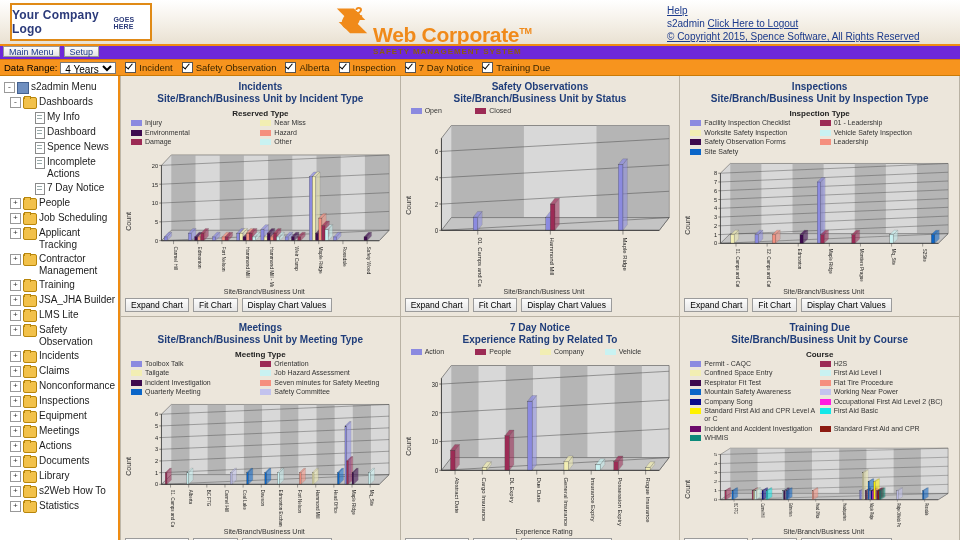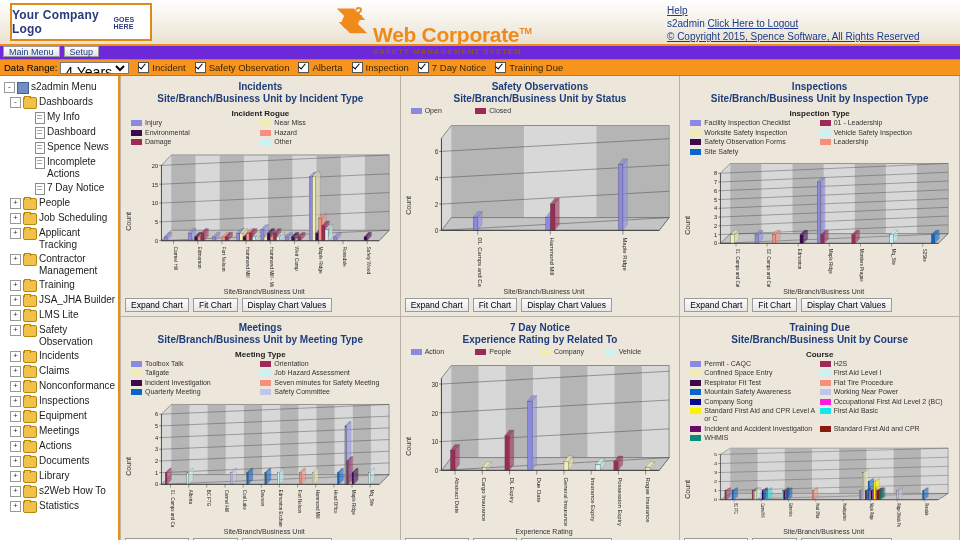--- a/index.html
+++ b/index.html
@@ -22,21 +22,21 @@
   #brand-main .tm{font-size:9px;vertical-align:super;}
   #brand-sub{font-size:8px;color:#8a5a12;font-weight:bold;letter-spacing:.9px;margin-top:2px;}
   #header-links{position:absolute;left:667px;top:4px;font-size:10px;line-height:13px;color:#1b3a8c;}
   #header-links a{color:#1b3a8c;}
   #header-links .plain{color:#1b3a8c;text-decoration:none;}
   
   #tabbar{height:13px;background:#6d28d9;display:flex;align-items:flex-start;padding-left:3px;border-bottom:1px solid #d9790b;}
   .tabbtn{font-size:9px;background:linear-gradient(to bottom,#fdfdfd,#e4e4e4);border:1px solid #9a9a9a;color:#1b3a8c;padding:0 5px;margin-right:4px;line-height:11px;height:11px;cursor:pointer;}
   #toolbar{height:15px;background:#f7941e;display:flex;align-items:center;padding-left:4px;font-size:9.5px;color:#3a2600;border-bottom:1px solid #c97b08;}
   #toolbar .lbl{font-weight:normal;color:#000;margin-right:3px;}
-  #daterange{font-size:14px;height:12px;border:1px solid #7a7a7a;background:#fff;margin-right:9px;}
+  #daterange{font-size:10px;height:12px;border:1px solid #7a7a7a;background:#fff;margin-right:9px;}
   .cb-item{display:flex;align-items:center;margin-right:9px;white-space:nowrap;}
   .cb{width:9px;height:9px;margin-right:3px;background:#fff;border:1px solid #555;position:relative;display:inline-block;}
   .cb::after{content:"";position:absolute;left:1px;top:-1px;width:3px;height:6px;border:solid #000;border-width:0 1.4px 1.4px 0;transform:rotate(40deg);}
   
   #body{display:flex;height:481px;background:#ffffff;}
   
   #sidebar{width:118px;min-width:118px;border:2px solid #ef8c12;border-top:none;border-left:none;background:#fff;overflow:hidden;position:relative;}
   #tree{padding:4px 2px 2px 4px;font-size:10px;color:#1c1c1c;line-height:12px;}
   .node{display:flex;align-items:flex-start;padding:1px 0;cursor:pointer;}
   .node .exp{width:9px;height:9px;border:1px solid #999;background:#fff;font-size:8px;line-height:7px;text-align:center;margin-right:2px;margin-top:1px;flex:0 0 auto;color:#333;font-family:"Liberation Mono",monospace;}
@@ -272,21 +272,21 @@
           <span class="exp">+</span>
           <span class="ico folder"></span>
           <span class="nlabel">Statistics</span>
         </div>
       </div>
   </div>
   <div id="dash">
       <div class="panel">
         <div class="p-title">Incidents</div>
         <div class="p-sub">Site/Branch/Business Unit by Incident Type</div>
-        <div class="legend-title">Incident Rogue</div>
+        <div class="legend-title">Reserved Type</div>
         <div class="legend cols2">
           <div class="li">
             <span class="sw" style="background: rgb(139, 138, 224);"></span>
             <span>Injury</span>
           </div>
           <div class="li">
             <span class="sw" style="background: rgb(242, 238, 179);"></span>
             <span>Near Miss</span>
           </div>
           <div class="li">

